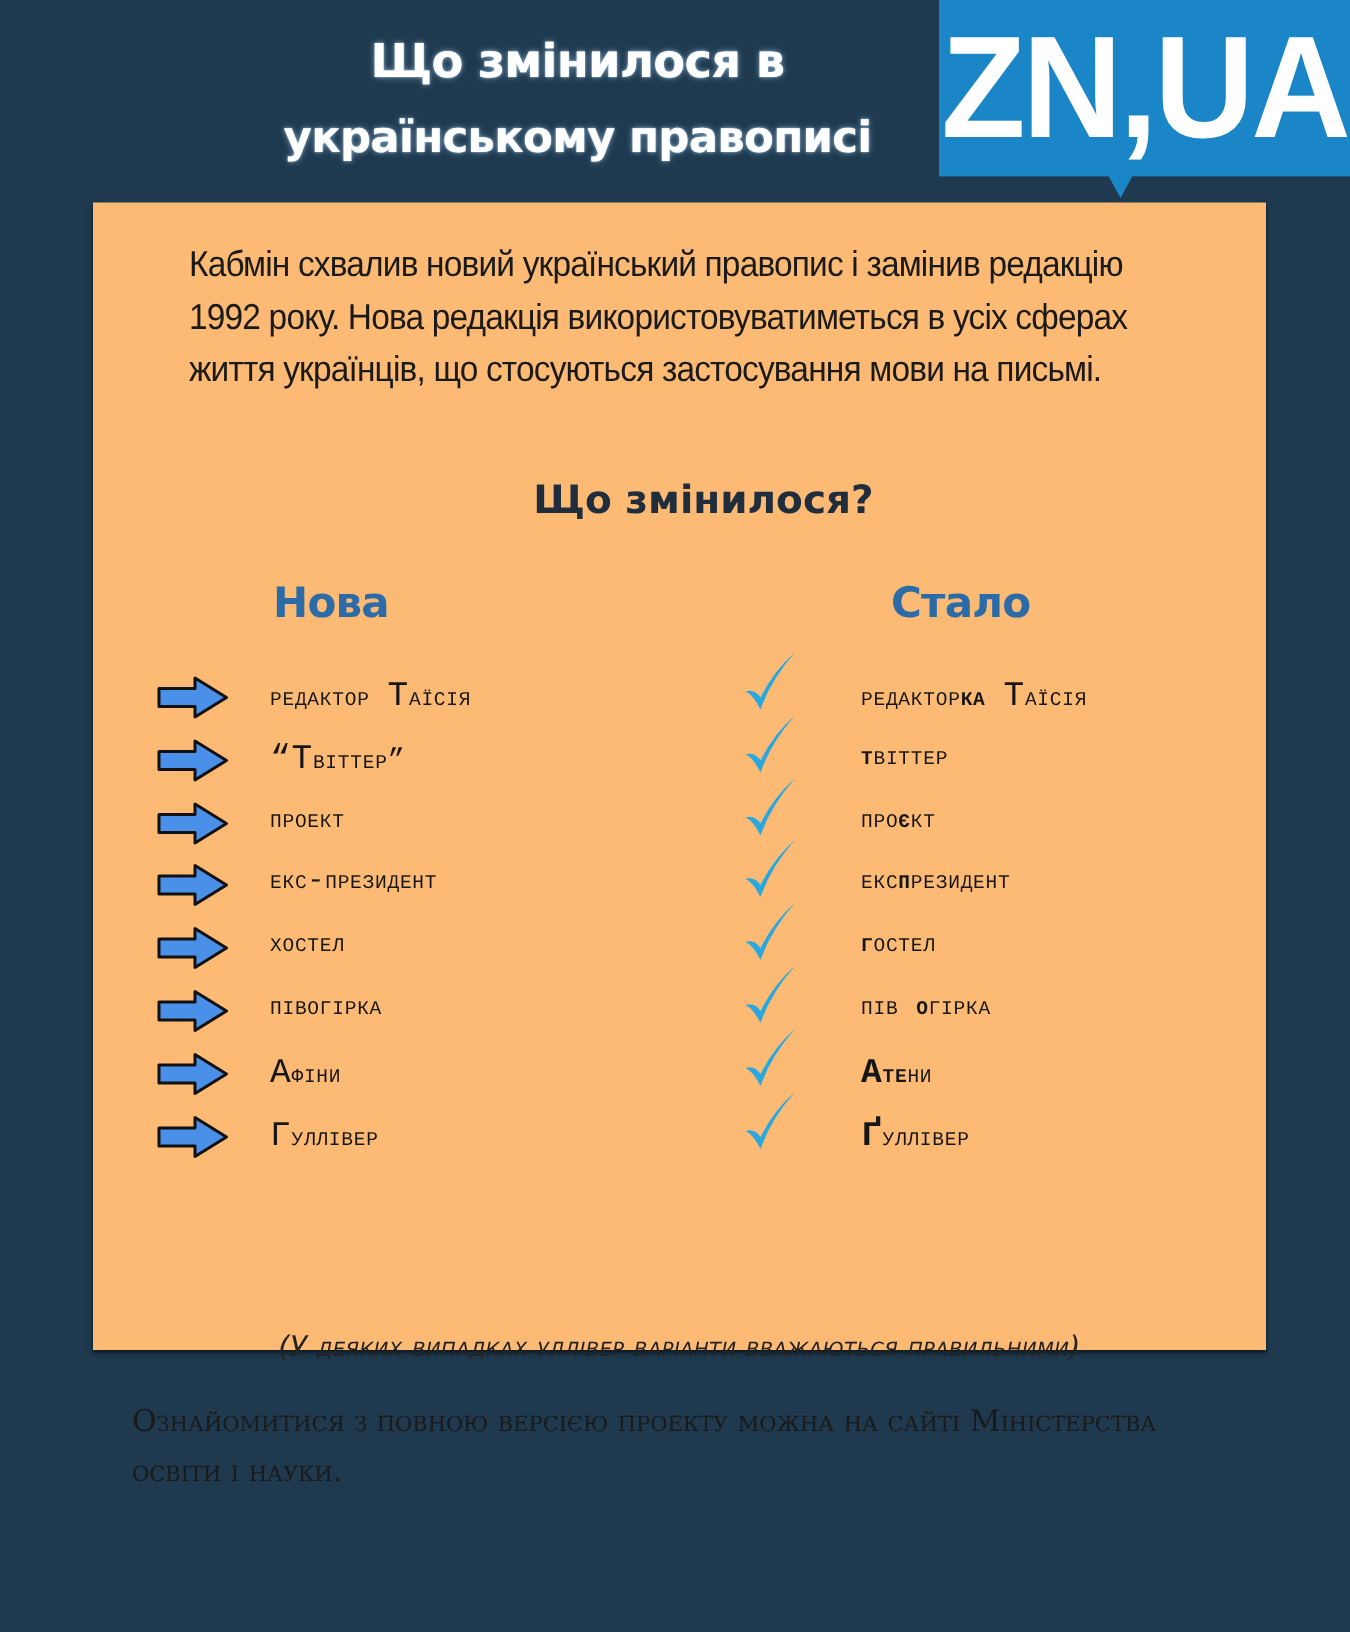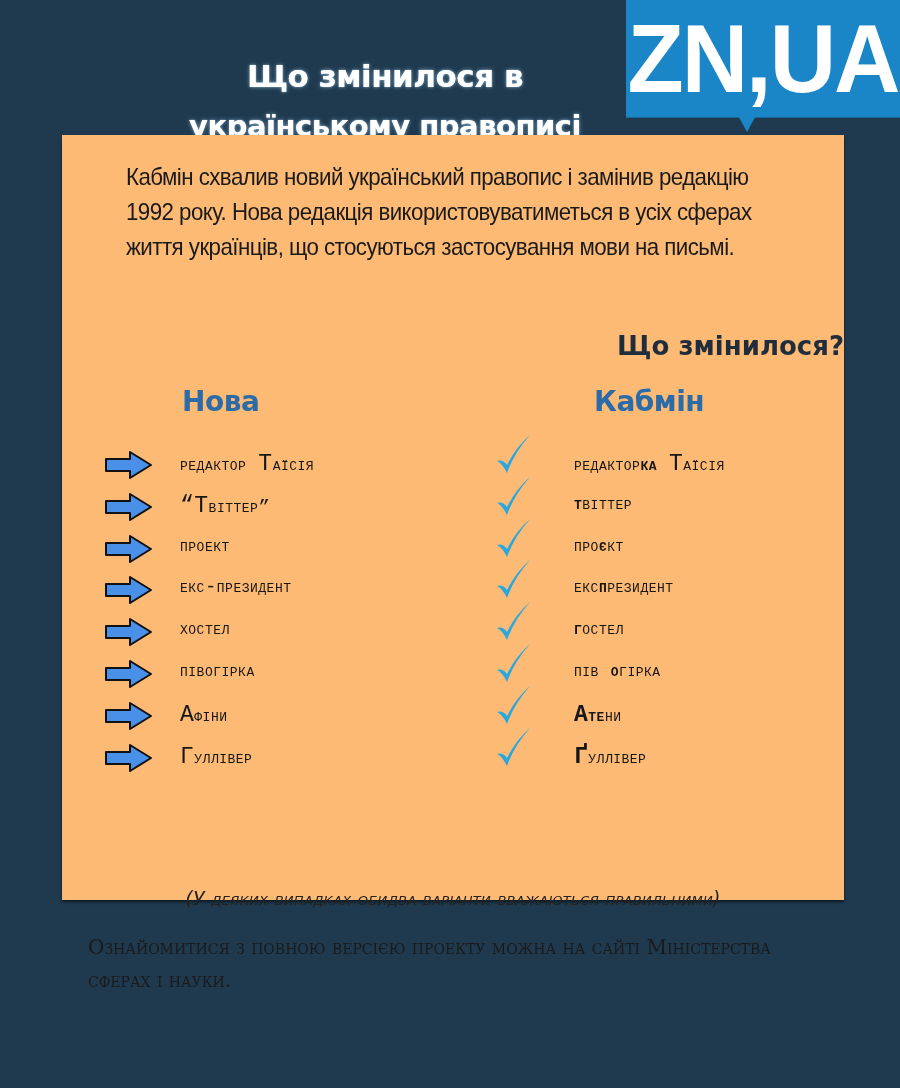--- a/index.html
+++ b/index.html
@@ -14,21 +14,20 @@
       left: 150px; top: 16px;
       width: 470px;
       text-align: center;
       color: #ffffff;
       font-family: "DejaVu Sans", sans-serif;
       font-weight: bold;
       font-size: 31px;
       line-height: 50px;
       letter-spacing: -0.5px;
       text-shadow: 0 0 4px rgba(180,220,255,0.6), 0 0 1px #cfe8ff;
-      margin-top: 35px;
     }
     .logo {
       position: absolute;
       left: 626px; top: 0;
       width: 274px; height: 112px;
       background: #1a86c7;
       color: #ffffff;
       font-family: "Liberation Sans", sans-serif;
       font-weight: bold;
       font-size: 92px;
@@ -61,23 +60,23 @@
       font-family: "Liberation Sans Narrow", "Liberation Sans", sans-serif;
       font-size: 24px;
       line-height: 35px;
       color: #1a1a1a;
       letter-spacing: -0.6px;
       transform: scaleX(0.93);
       transform-origin: left;
     }
     .subhead {
       position: absolute;
-      left: 0; top: 196px;
+      left: 0; top: 184px;
       width: 100%;
-      text-align: right;
+      text-align: center;
       font-weight: bold;
       font-size: 26px;
       color: #1f2d3d;
       padding-left: 32px;
     }
     .col-head {
       position: absolute;
       top: 250px;
       font-weight: bold;
       font-size: 28px;
@@ -152,21 +151,21 @@
 
 <div class="logo">ZN,UA</div>
 <div class="logo-pointer"></div>
 
 <div class="card">
   <p class="intro">Кабмін схвалив новий український правопис і замінив редакцію 1992 року. Нова редакція використовуватиметься в усіх сферах життя українців, що стосуються застосування мови на письмі.</p>
 
   <div class="subhead">Що змінилося?</div>
 
   <div class="col-head left">Нова</div>
-  <div class="col-head right">Кабмін</div>
+  <div class="col-head right">Стало</div>
 
   <div class="rows" id="rows">
       <div class="row">
         <span class="arrow"><svg viewBox="0 0 50 30" width="50" height="30">
             <path d="M2 9 L26 9 L26 2 L47 15 L26 28 L26 21 L2 21 Z" fill="#4a90e8" stroke="#111" stroke-width="2" stroke-linejoin="round"></path>
           </svg></span>
         <span class="word old">редактор <span class="cap">Т</span>аїсія</span>
         <span class="check"><svg viewBox="0 0 38 46" width="38" height="46">
             <path d="M3 30 Q8 32 13 42 Q20 22 36 4 Q22 16 13 34 Q9 28 3 30 Z" fill="#29a8e0"></path>
           </svg></span>
@@ -237,15 +236,15 @@
             <path d="M2 9 L26 9 L26 2 L47 15 L26 28 L26 21 L2 21 Z" fill="#4a90e8" stroke="#111" stroke-width="2" stroke-linejoin="round"></path>
           </svg></span>
         <span class="word old"><span class="cap">Г</span>уллівер</span>
         <span class="check"><svg viewBox="0 0 38 46" width="38" height="46">
             <path d="M3 30 Q8 32 13 42 Q20 22 36 4 Q22 16 13 34 Q9 28 3 30 Z" fill="#29a8e0"></path>
           </svg></span>
         <span class="word new"><b><span class="cap">Ґ</span></b>уллівер</span>
       </div>
     </div>
 
-  <div class="note">(У деяких випадках обидва варіанти вважаються правильними)</div>
-  <div class="footer">Ознайомитися з повною версією проекту можна на сайті Міністерства сферах і науки.</div>
+  <div class="note">(У деяких випадках уллівер варіанти вважаються правильними)</div>
+  <div class="footer">Ознайомитися з повною версією проекту можна на сайті Міністерства освіти і науки.</div>
 </div>
 
 </body></html>

